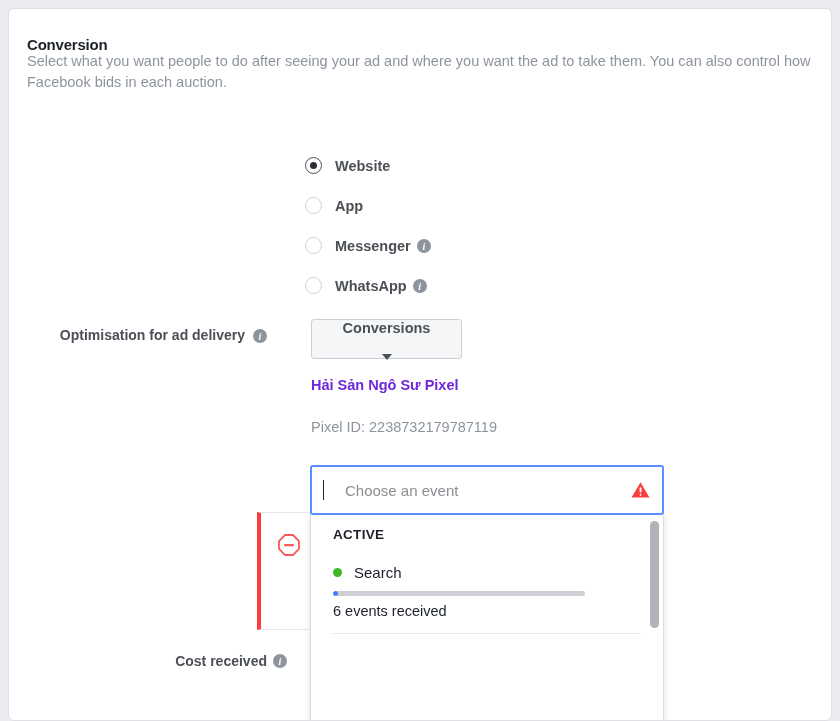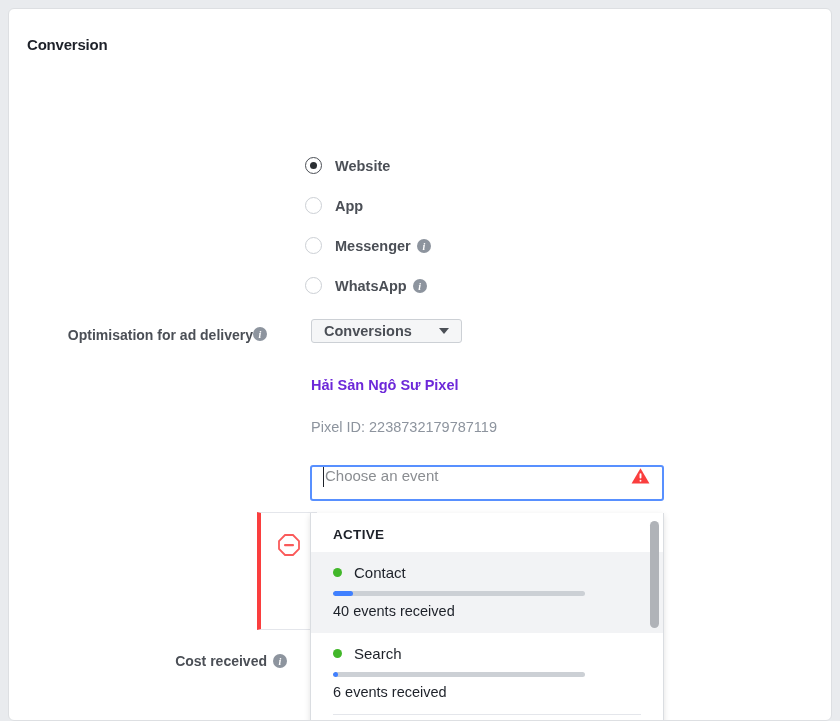--- a/index.html
+++ b/index.html
@@ -61,28 +61,28 @@
     width:14px; height:14px; border-radius:50%;
     background:#8d949e; color:#fff;
     font-size:10px; font-weight:bold; font-style:italic;
     display:inline-flex; align-items:center; justify-content:center;
     font-family:"Liberation Serif", serif;
     flex:0 0 auto;
   }
   
   .opt-label {
     left:20px; top:318px; width:238px;
-    display:flex; align-items:flex-start; justify-content:flex-end; gap:0;
+    display:flex; align-items:flex-end; justify-content:flex-end; gap:8px;
   }
   .dropdown-btn {
     position:absolute; left:302px; top:310px;
-    height:24px; min-width:151px; padding:10px 12px;
+    height:40px; min-width:151px; padding:0 12px;
     background:#f5f6f7; border:1px solid #ccd0d5; border-radius:3px;
     display:flex; align-items:center; justify-content:space-between; gap:18px;
-    font-size:14.5px; font-weight:bold; color:#4b4f56;
+    font-size:14.5px; font-weight:bold; color:#4b4f56;flex-direction:column;
   }
   .caret {
     width:0; height:0;
     border-left:5px solid transparent; border-right:5px solid transparent;
     border-top:6px solid #4b4f56;
   }
   
   .pixel-name {
     position:absolute; left:302px; top:368px;
     font-size:14.5px; font-weight:bold; color:#6d28d9;
@@ -107,25 +107,26 @@
     background:#fff; border:1px solid #e4e6eb;
     border-left:4px solid #fa3e3e;
     display:flex; align-items:flex-start; justify-content:center;
   }
   .blocked-icon {
     margin-top:20px; width:24px; height:24px; position:relative;
   }
   
   .combo {
     position:absolute; left:301px; top:456px;
-    width:354px; height:36px;
+    width:354px; height:50px;
     background:#fff;
     border:2px solid #5890ff; border-radius:3px;
-    display:flex; align-items:flex-start; padding:0 12px 0 11px;
+    display:flex; align-items:center; padding:0 12px 0 11px;
     z-index:5;
+    gap:20px;
   }
   .caret-bar {
     width:1px; height:20px; background:#1d2129; margin-right:1px;
   }
   .combo-placeholder {
     flex:1; font-size:15px; color:#8a8d91;
   }
   .warn-icon { width:19px; height:18px; flex:0 0 auto; }
   
   .dropdown {
@@ -172,20 +173,21 @@
     width:9px; height:110px; border-radius:5px;
     background:#b0b3b8;
   }
 </style>
 </head>
 <body>
 
 <div class="card">
 
   <div class="section-title">Conversion</div>
+  <div class="section-desc">Select what you want people to do after seeing your ad and where you want the ad to take them. You can also control how Facebook bids in each auction.</div>
 
 
   <div class="radio-row" style="top:148px;">
     <span class="radio checked"></span>
     <span class="radio-text">Website</span>
   </div>
 
   <div class="radio-row" style="top:188px;">
     <span class="radio"></span>
     <span class="radio-text">App</span>
@@ -235,30 +237,20 @@
       <svg width="24" height="24" viewBox="0 0 24 24">
         <polygon points="8,2 16,2 22,8 22,16 16,22 8,22 2,16 2,8" fill="none" stroke="#fa5a5a" stroke-width="1.8"></polygon>
         <rect x="7" y="11" width="10" height="2.2" rx="1" fill="#fa5a5a"></rect>
       </svg>
     </span>
   </div>
 
   <div class="dropdown">
     <div class="dd-group-title">ACTIVE</div>
 
-    <div class="dd-item highlighted">
-      <div class="dd-item-head">
-        <span class="status-dot"></span>
-        <span>Contact</span>
-      </div>
-      <div class="progress-track">
-        <div class="progress-fill" id="fill-contact" style="width: 8%;"></div>
-      </div>
-      <div class="dd-item-sub">40 events received</div>
-    </div>
 
     <div class="dd-item">
       <div class="dd-item-head">
         <span class="status-dot"></span>
         <span>Search</span>
       </div>
       <div class="progress-track">
         <div class="progress-fill" id="fill-search" style="width: 2%;"></div>
       </div>
       <div class="dd-item-sub">6 events received</div>

